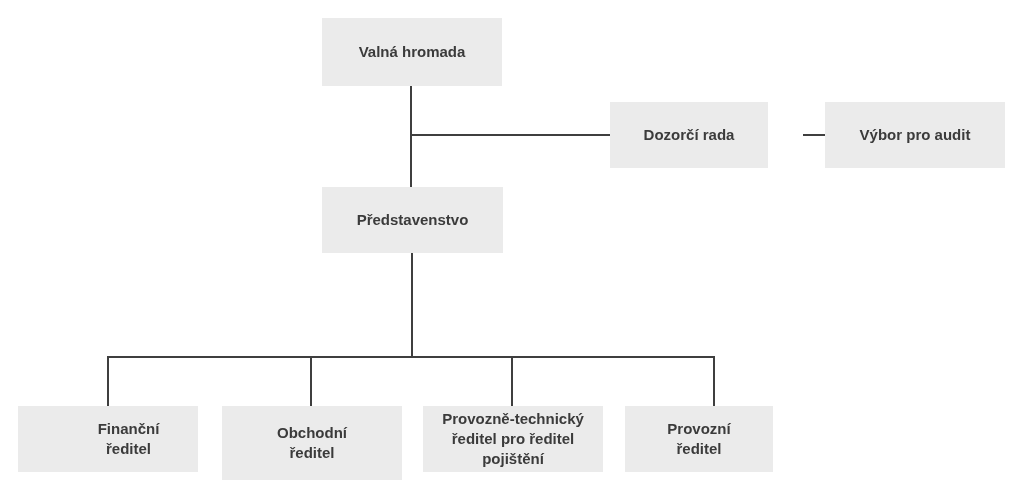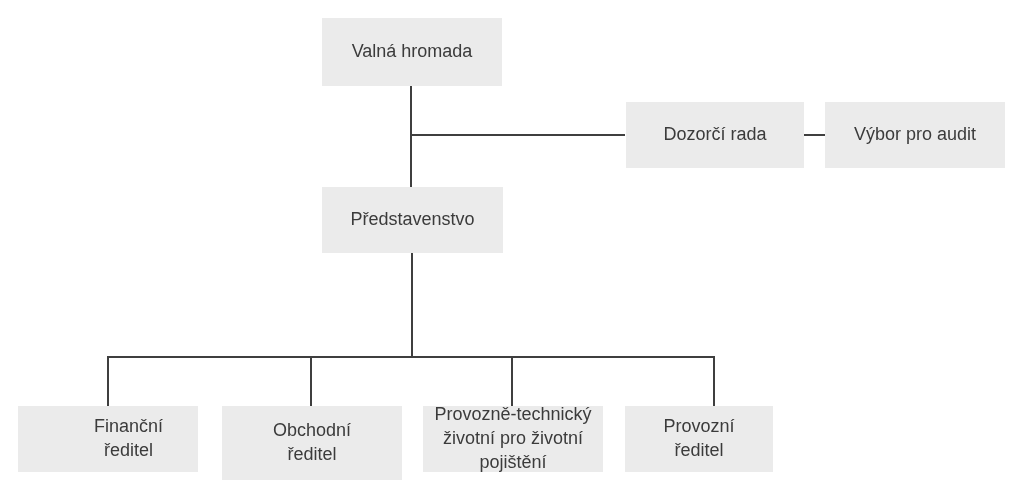--- a/index.html
+++ b/index.html
@@ -12,32 +12,33 @@
     overflow: hidden;
   }
   .node {
     position: absolute;
     background: #ebebeb;
     color: #3b3b3b;
     display: flex;
     align-items: center;
     justify-content: center;
     text-align: center;
-    font-size: 18px;
+    font-size: 15px;
     line-height: 1.32;
     white-space: pre-line;
     box-sizing: border-box;
+    font-weight: bold;
   }
   .edge { position: absolute; background: #3f3f3f; }
   .edge.h { height: 2px; }
   .edge.v { width: 2px; }
 
   
   #n-valna      { left: 322px; top: 18px;  width: 180px; height: 68px; }
-  #n-dozorci    { left: 626px; top: 102px; width: 178px; height: 66px; }
+  #n-dozorci    { left: 610px; top: 102px; width: 158px; height: 66px; }
   #n-vybor      { left: 825px; top: 102px; width: 180px; height: 66px; }
   #n-predstav   { left: 322px; top: 187px; width: 181px; height: 66px; }
   #n-financni   { left: 18px;  top: 406px; width: 180px; height: 66px; padding-left: 41px; }
   #n-obchodni   { left: 222px; top: 406px; width: 180px; height: 74px; }
   #n-provozne   { left: 423px; top: 406px; width: 180px; height: 66px; }
   #n-provozni   { left: 625px; top: 406px; width: 148px; height: 66px; }
 
   
   #e-v-top      { left: 410px; top: 86px;  height: 101px; }
   #e-h-dozorci  { left: 411px; top: 134px; width: 214px; }
@@ -66,18 +67,18 @@
 
   <div class="node" id="n-valna">Valná hromada</div>
   <div class="node" id="n-dozorci">Dozorčí rada</div>
   <div class="node" id="n-vybor">Výbor pro audit</div>
   <div class="node" id="n-predstav">Představenstvo</div>
   <div class="node" id="n-financni">Finanční
 ředitel</div>
   <div class="node" id="n-obchodni">Obchodní
 ředitel</div>
   <div class="node" id="n-provozne">Provozně-technický
-životní pro životní
+ředitel pro ředitel
 pojištění</div>
   <div class="node" id="n-provozni">Provozní
 ředitel</div>
 
 </div>
 
 </body></html>

